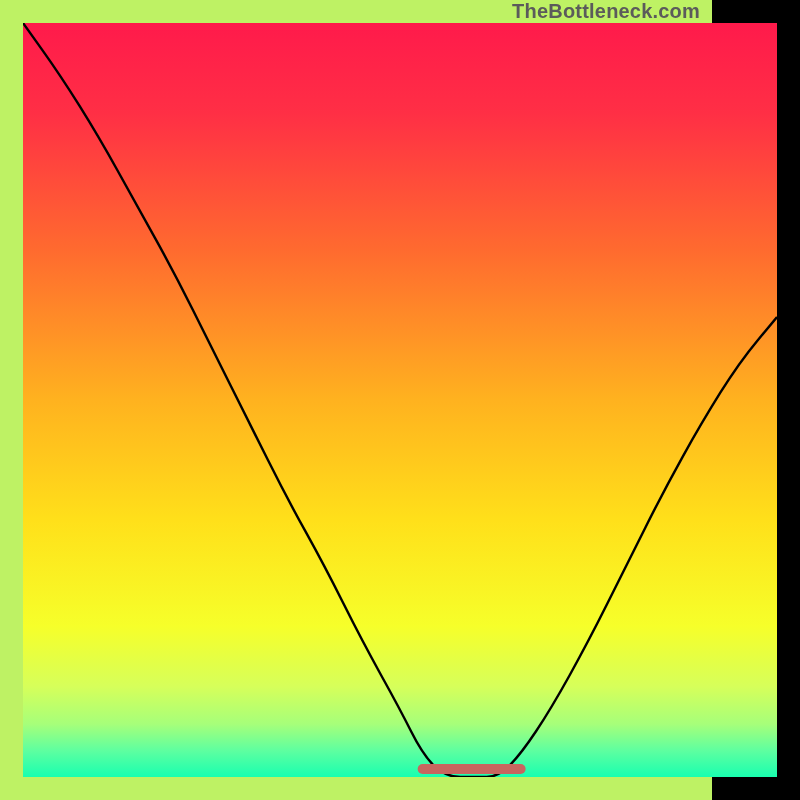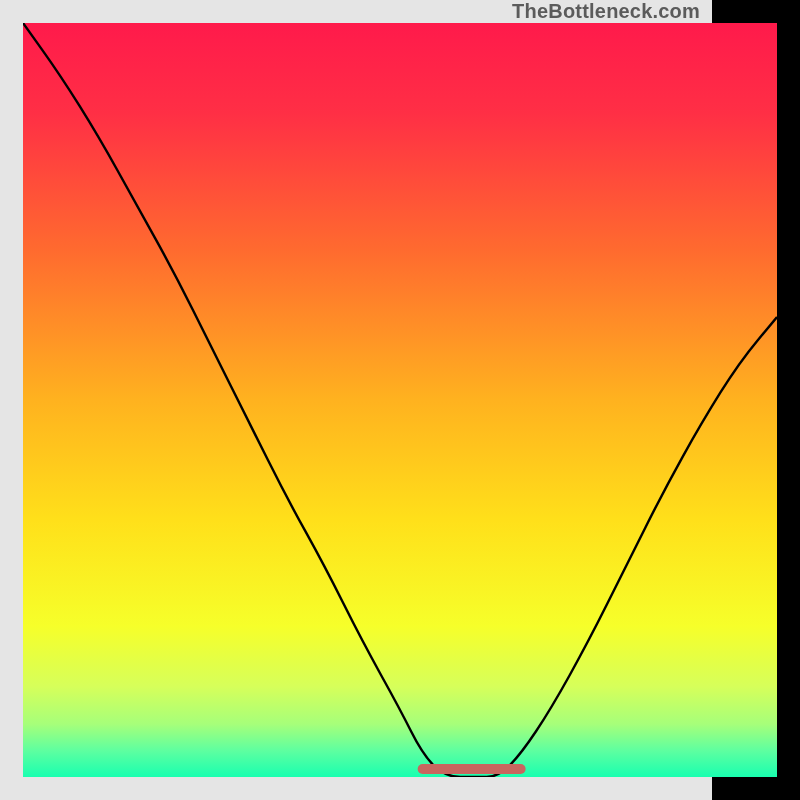--- a/index.html
+++ b/index.html
@@ -9,21 +9,21 @@
     height: 800px;
     background: #000;
     overflow: hidden;
   }
   .frame {
     position: absolute;
     left: 0;
     top: 0;
     width: 712px;
     height: 800px;
-    background: #e5e5e5;
+    background: #bef264;
   }
   .plot {
     position: absolute;
     left: 23px;
     top: 23px;
     width: 754px;
     height: 754px;
     overflow: hidden;
   }
   .gradient {

